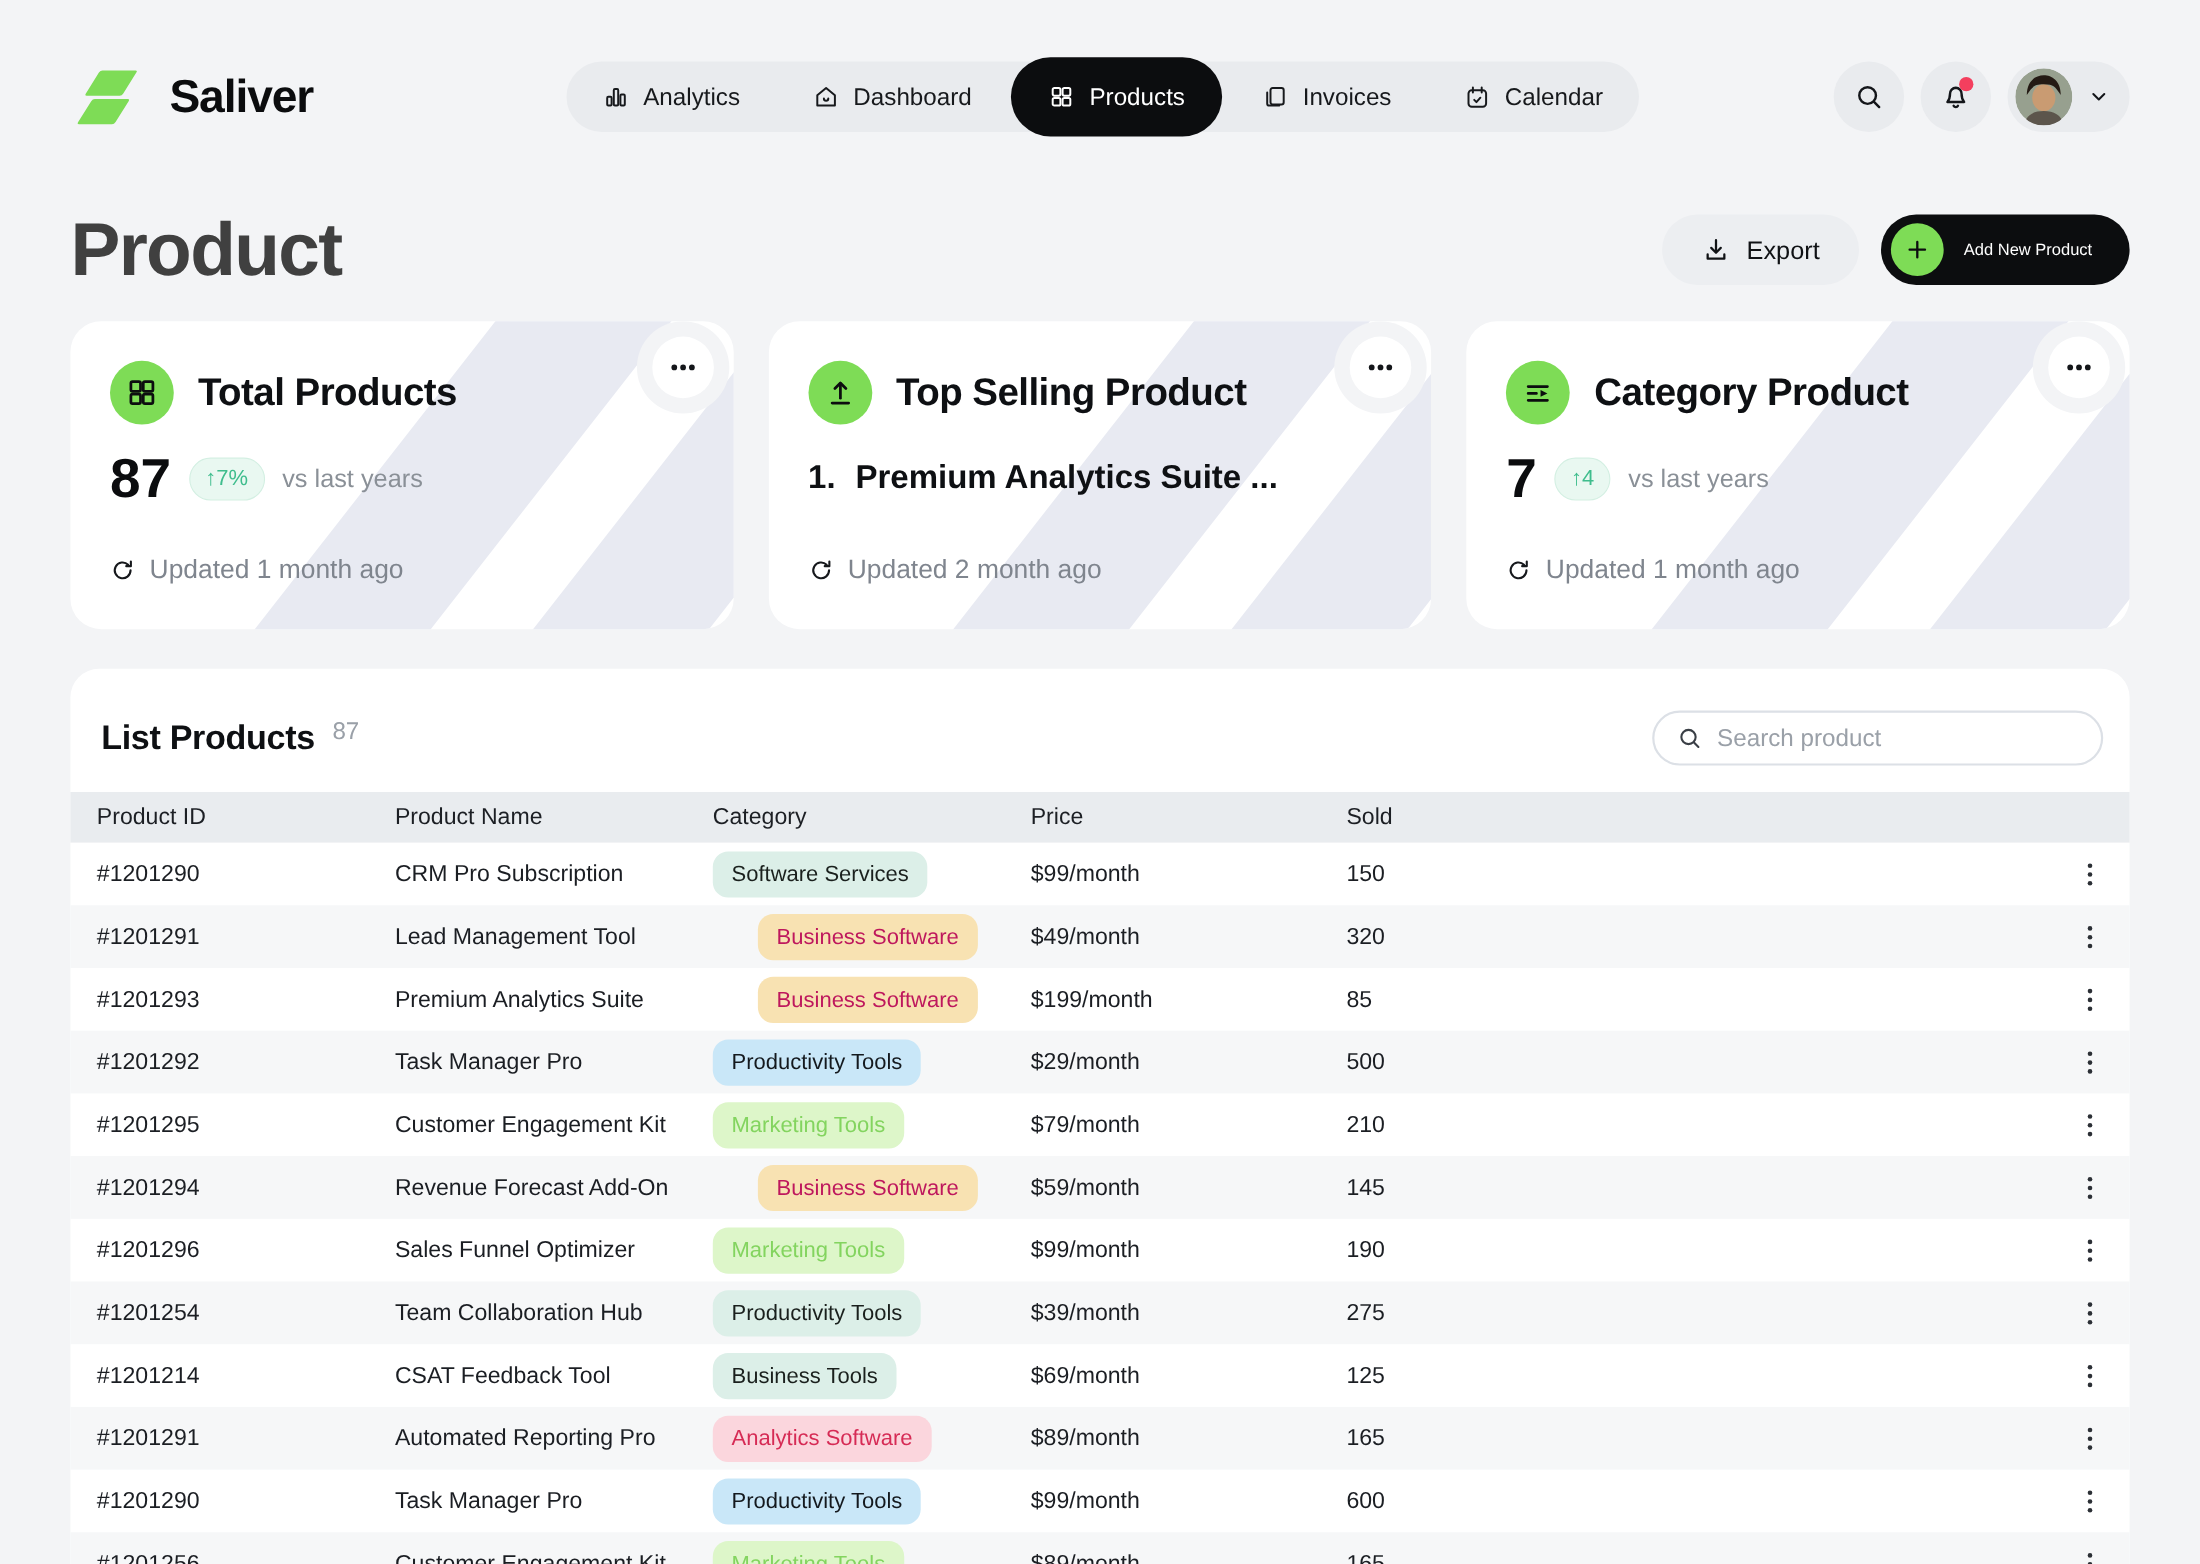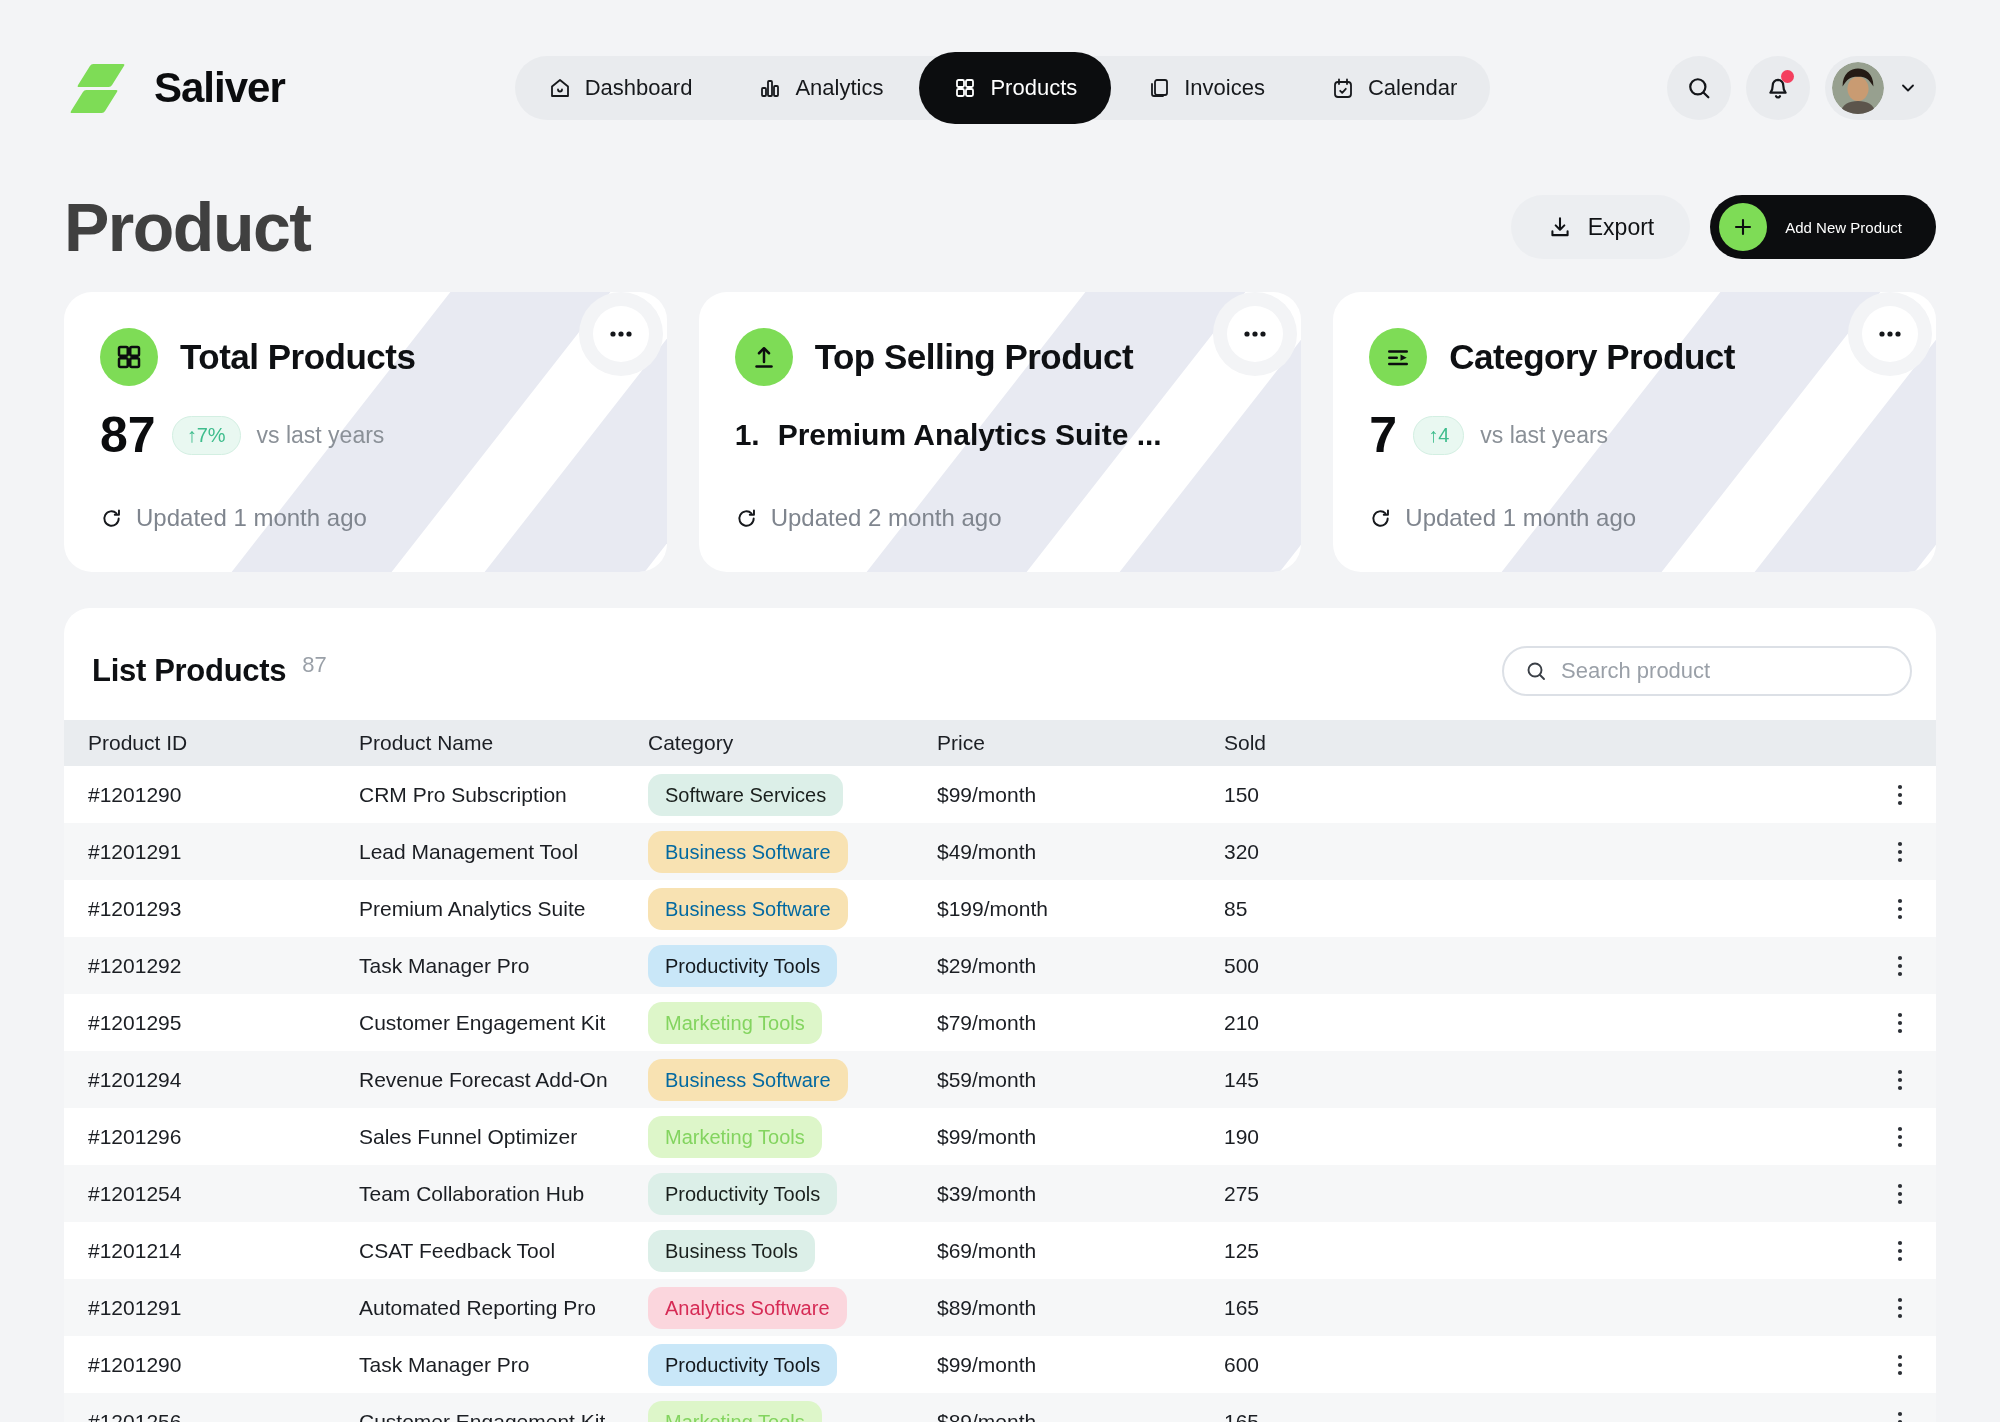--- a/index.html
+++ b/index.html
@@ -76,21 +76,21 @@
 
   .tgrid { display:grid; grid-template-columns:295px 289px 289px 287px 1fr 76px; align-items:center; }
   .thead { height:46px; background:#E9ECEF; font-size:21px; color:#1C1F24; }
   .thead .cell { font-weight:400; }
   .cell { padding-right:10px; }
   .c-id { padding-left:24px; }
   .trow { height:57px; font-size:21px; color:#1B1E23; }
   .trow:nth-child(even) { background:#F6F7F8; }
   .badge { display:inline-block; font-size:20px; line-height:1; padding:11px 17px; border-radius:14px; white-space:nowrap; }
   .badge-mint  { background:#DCEFE8; color:#1A201D; }
-  .badge-amber { background:#F8E2B2; color:#0369a1; }
+  .badge-amber { background:#F8E2B2; color:#be185d;margin-left:41px; }
   .badge-blue  { background:#C9E7F8; color:#14191E; }
   .badge-green { background:#DDF6C9; color:#83D45F; }
   .badge-pink  { background:#FBD6DD; color:#D62B55; }
   .c-menu { display:flex; justify-content:flex-end; padding-right:26px; }
   .kebab { background:none; border:none; cursor:pointer; display:flex; padding:6px; }
 
   svg { display:block; }
 </style>
 </head>
 <body>
@@ -102,36 +102,36 @@
       <span class="logo-mark">
         <span class="bolt a"></span>
           <span class="bolt b"></span>
       </span>
       <span class="logo-text">Saliver</span>
     </div>
 
     <nav class="nav-pill">
       <div class="nav-item">
         <span>
-          <svg width="24" height="24" viewBox="0 0 24 24" fill="none" stroke-width="1.8" stroke-linecap="round" stroke-linejoin="round">
-            <path d="M4 10.5 12 4l8 6.5V20H4z"></path>
-              <path d="M10 13.5a2 2 0 0 0 4 0"></path>
-            </svg>
-        </span>
-        <span>Dashboard</span>
-      </div>
-      <div class="nav-item">
-        <span>
           <svg width="24" height="24" viewBox="0 0 24 24" fill="none" stroke-width="1.8" stroke-linejoin="round">
             <rect x="4" y="12" width="4" height="8" rx="1"></rect>
               <rect x="10" y="5" width="4" height="15" rx="1"></rect>
               <rect x="16" y="10" width="4" height="10" rx="1"></rect>
             </svg>
         </span>
         <span>Analytics</span>
+      </div>
+      <div class="nav-item">
+        <span>
+          <svg width="24" height="24" viewBox="0 0 24 24" fill="none" stroke-width="1.8" stroke-linecap="round" stroke-linejoin="round">
+            <path d="M4 10.5 12 4l8 6.5V20H4z"></path>
+              <path d="M10 13.5a2 2 0 0 0 4 0"></path>
+            </svg>
+        </span>
+        <span>Dashboard</span>
       </div>
       <div class="nav-item active">
         <span>
           <svg width="24" height="24" viewBox="0 0 24 24" fill="none" stroke-width="1.8" stroke-linejoin="round">
             <rect x="4" y="4" width="7" height="7" rx="1.5"></rect>
               <rect x="13" y="4" width="7" height="7" rx="1.5"></rect>
             <rect x="4" y="13" width="7" height="7" rx="1.5"></rect>
               <rect x="13" y="13" width="7" height="7" rx="1.5"></rect>
             </svg>
         </span>

